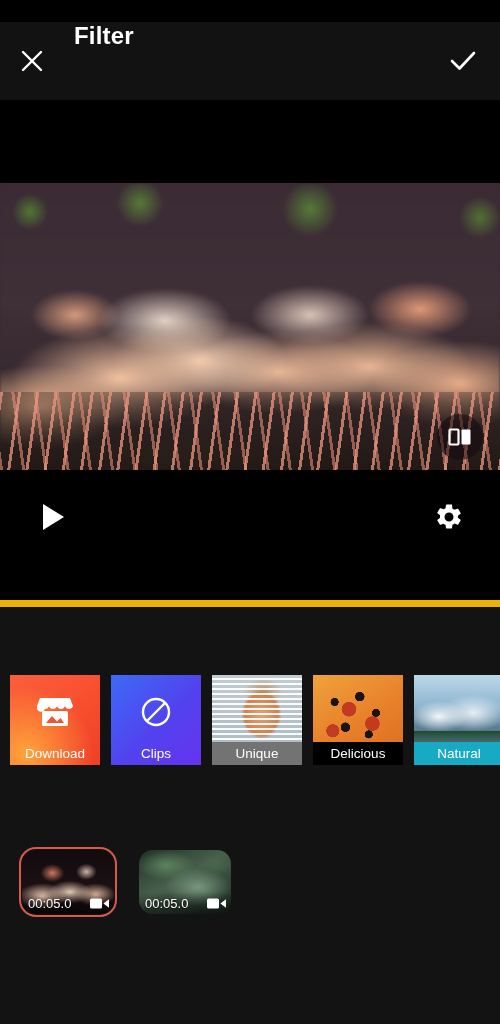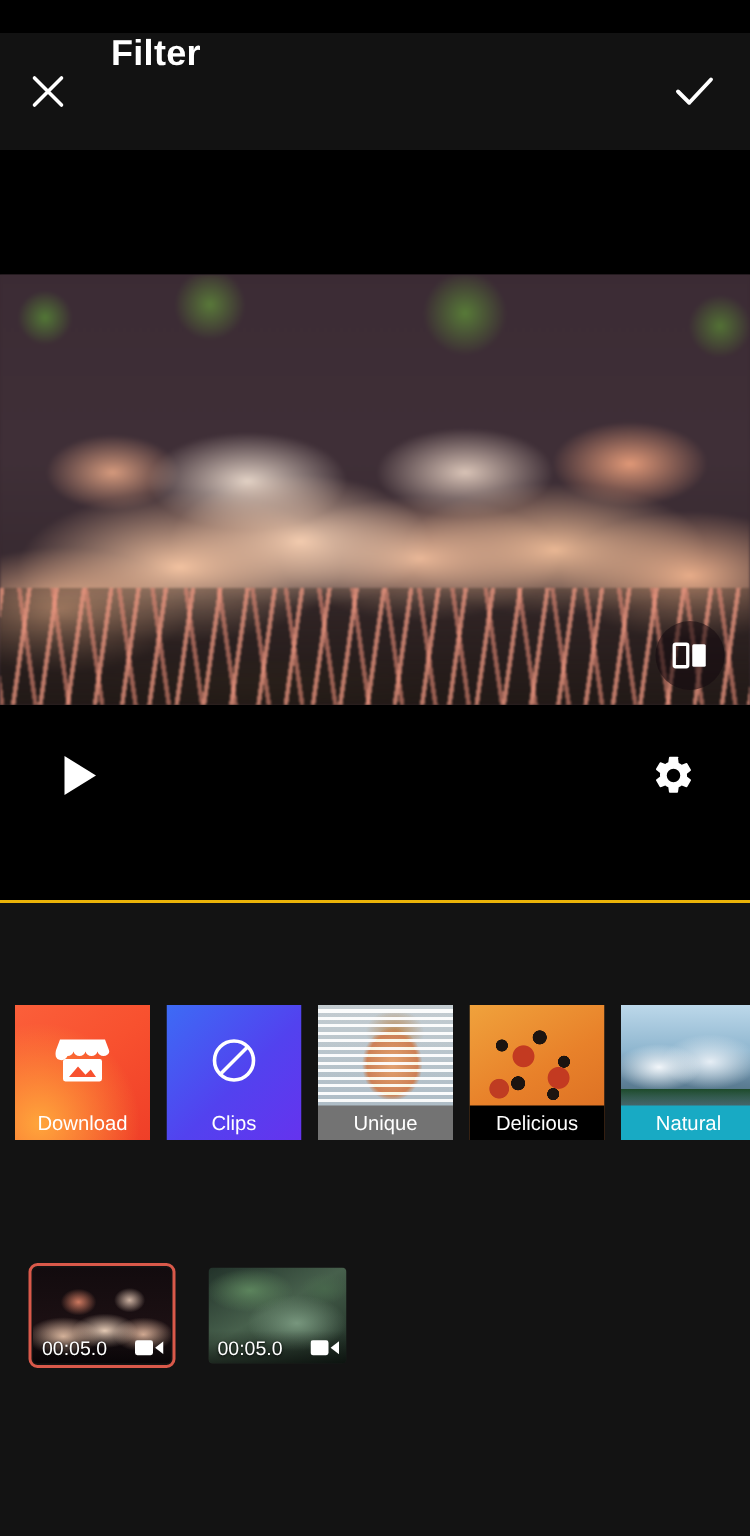--- a/index.html
+++ b/index.html
@@ -163,21 +163,21 @@
   }
 
   
   .panel {
     position: absolute;
     left: 0;
     top: 600px;
     width: 500px;
     bottom: 0;
     background: #131313;
-    border-top: 2px solid #eab308;
+    border-top: 7px solid #eab308;
   }
 
   .filter-strip {
     position: absolute;
     left: 0;
     top: 68px;
     width: 500px;
     height: 92px;
     display: flex;
     gap: 11px;
@@ -276,21 +276,21 @@
     position: absolute;
     left: 22px;
     top: 243px;
     display: flex;
     gap: 25px;
   }
   .clip {
     position: relative;
     width: 92px;
     height: 64px;
-    border-radius: 3px;
+    border-radius: 14px;
     overflow: hidden;
     cursor: pointer;
   }
   .clip.selected {
     outline: 2px solid #d9594a;
     outline-offset: 1px;
   }
   .clip-art { position: absolute; inset: 0; }
   .art-clip1 {
     background:

